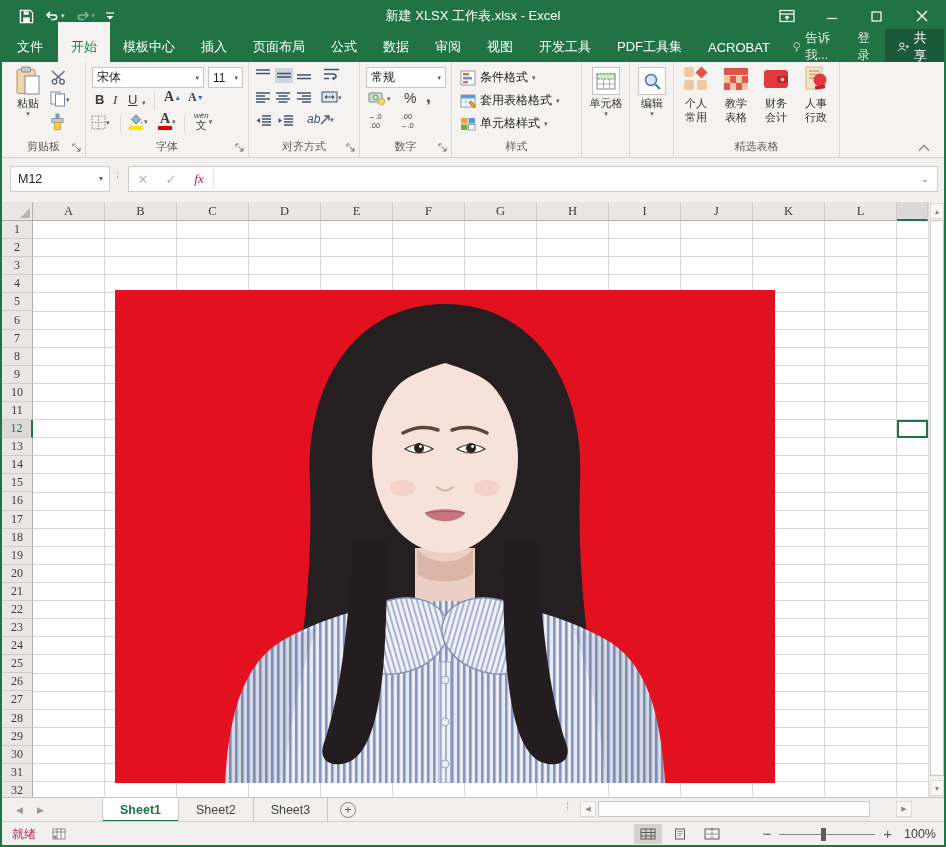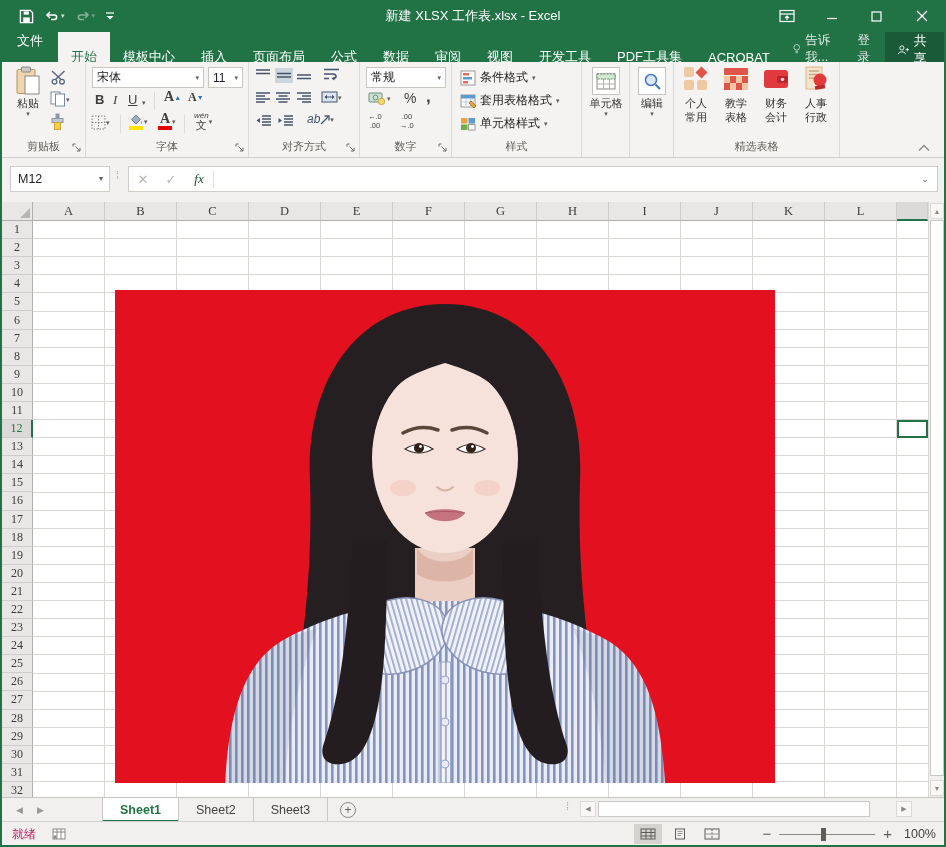--- a/index.html
+++ b/index.html
@@ -19,21 +19,21 @@
   .qat { position:absolute; left:16px; top:0; height:32px; display:flex; align-items:center; gap:4px; }
   .qat .qbtn { display:flex; align-items:center; padding:2px 3px; cursor:default; }
   .qat .mini-dd { color:#cfe3d8; font-size:7px; margin-left:1px; }
   .title-text { position:absolute; left:0; right:0; top:0; height:32px; text-align:center;
                 line-height:32px; color:#fff; font-size:13px; }
   .winctl { position:absolute; right:2px; top:0; height:32px; display:flex; }
   .winctl .wbtn { width:45px; height:32px; display:flex; align-items:center; justify-content:center; }
 
   
   .tabrow { position:absolute; left:2px; right:2px; top:32px; height:30px; background:#217346;
-            display:flex; align-items:flex-start; }
+            display:flex; align-items:center; }
   .rtab { display:flex; align-items:center; padding:16px 13px; color:#fff; font-size:13px; white-space:nowrap; }
   .rtab.file { background:#217346; padding:0 15px; }
   .rtab.active { background:#f4f3f1; color:#217346; }
   .tab-spacer { flex:1; }
   .tellme { display:flex; align-items:center; gap:5px; color:rgba(255,255,255,.85); font-size:12.5px; padding:0 10px; }
   .signin { display:flex; align-items:center; color:#e5e5e5; font-size:12.5px; padding:0 10px; }
   .sharebtn { display:flex; align-items:center; gap:5px; color:#fff; font-size:13px;
               background:#1a5a38; padding:0 12px; }
 
   
@@ -569,21 +569,21 @@
 
   <div class="fbar">
     <div class="namebox">
       <span class="nval">M12</span>
       <span class="dd">▾</span>
     </div>
     <div class="fdots">⁞</div>
     <div class="fxbox">
       <span class="fbtn" style="color:#b8b5b2">✕</span>
       <span class="fbtn" style="color:#b8b5b2">✓</span>
-      <span class="fbtn" style="color:#14532d;font-style:italic;font-family:'Liberation Serif',serif">fx</span>
+      <span class="fbtn" style="color:#be185d;font-style:italic;font-family:'Liberation Serif',serif">fx</span>
       <span class="sep"></span>
       <input value="" style="">
       <span class="endchev">⌄</span>
     </div>
   </div>
 
   <div class="sheet">
     <div class="corner">
         <div class="tri"></div>
       </div>

